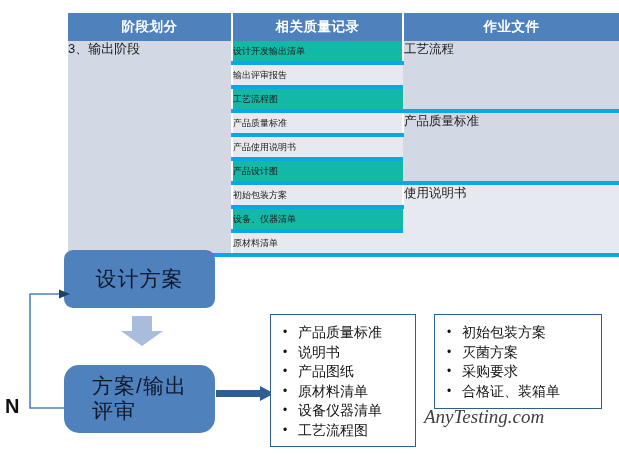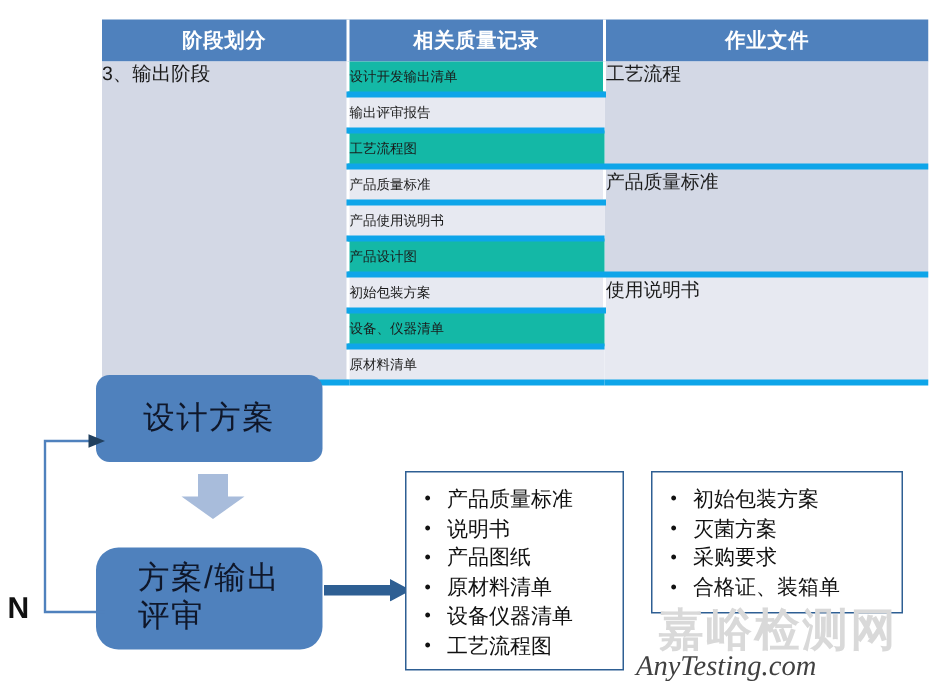--- a/index.html
+++ b/index.html
@@ -252,17 +252,16 @@
   <div class="bulletbox" id="list-packaging">
     <ul>
       <li>初始包装方案</li>
       <li>灭菌方案</li>
       <li>采购要求</li>
       <li>合格证、装箱单</li>
     </ul>
   </div>
 
   <div id="watermark">
-    <div class="wm-cn">嘉峪检测网</div>
     <div class="wm-en">AnyTesting.com</div>
   </div>
 
 </div>
 
 </body></html>

